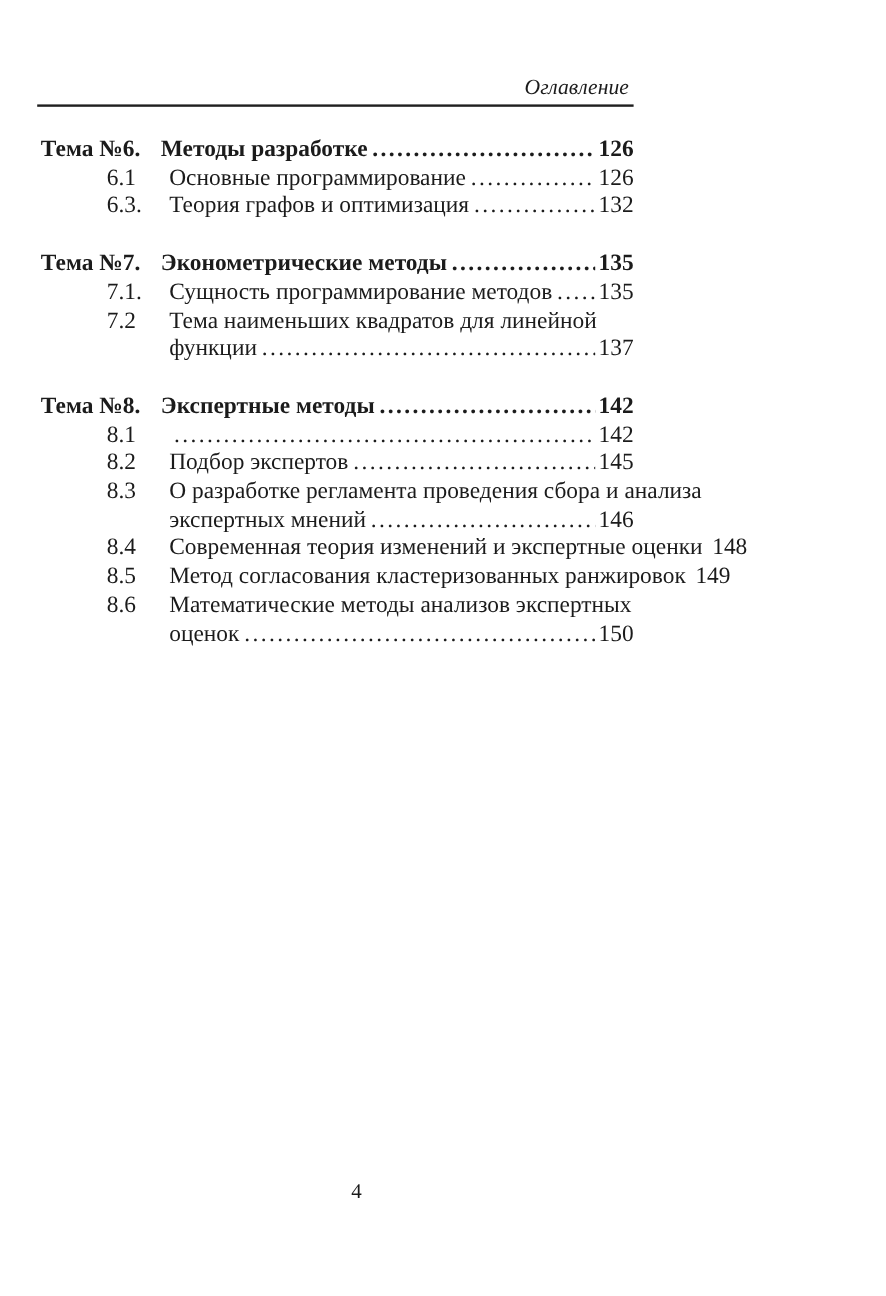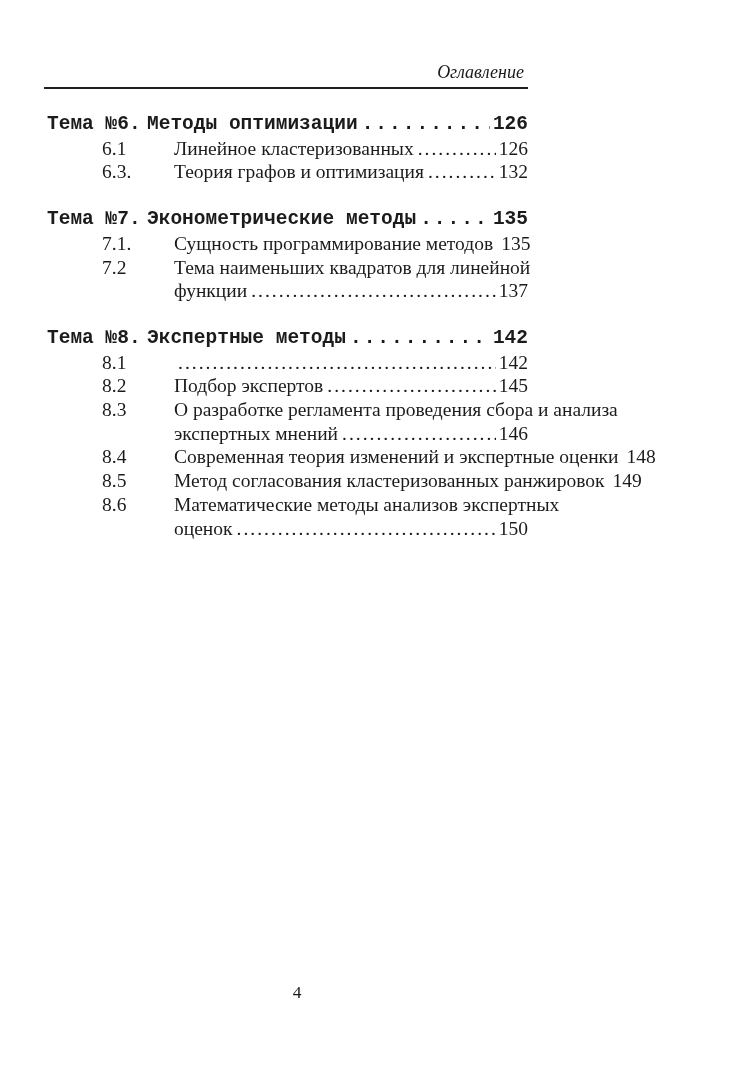--- a/index.html
+++ b/index.html
@@ -12,21 +12,21 @@
     height: 1080px;
     overflow: hidden;
     font-family: "Liberation Serif", serif;
     color: var(--text-color, #1b1b1b);
   }
   .sheet {
     position: relative;
     box-sizing: border-box;
     width: 594px;
     height: 1080px;
-    padding: 62px 66px 0 44px;
+    padding: 62px 66px 0 31px;
     background: var(--bg-color, #ffffff);
   }
   
   .running-head {
     text-align: right;
     font-style: italic;
     font-size: 18px;
     line-height: 20px;
     padding-right: 4px;
   }
@@ -39,23 +39,22 @@
   .toc {
     margin-top: 6px;
     font-size: 19.5px;
     line-height: 23.7px;
   }
   .entry { display: flex; }
   .entry.topic, .entry.list {
     font-weight: 700;
     margin-top: 24px;
     padding-left: 3px;
-    font-family: Liberation Mono, monospace;
-  }
-  .entry.sub { padding-left: 58px; gap: 20px; }
+  }
+  .entry.sub { padding-left: 58px; }
   .entry .num { flex: 0 0 52px; }
   .entry.topic .num { flex: 0 0 100px; }
   .entry .body { flex: 1 1 auto; min-width: 0; }
   .tocline {
     display: flex;
     align-items: baseline;
   }
   .title { white-space: nowrap; }
   .leader {
     flex: 1 1 auto;
@@ -92,32 +91,32 @@
   <header>
     <div class="running-head">Оглавление</div>
     <div class="head-rule"></div>
   </header>
 
   <nav class="toc" id="toc">
   <div class="entry topic">
     <span class="num">Тема №6.</span>
     <span class="body">
       <span class="tocline">
-        <span class="title">Методы оптимизации</span>
+        <span class="title">Методы разработке</span>
         <span class="leader"></span>
         <span class="pagenum">126</span>
       </span>
     </span>
   </div>
 
   <div class="entry sub">
     <span class="num">6.1</span>
     <span class="body">
       <span class="tocline">
-        <span class="title">Линейное кластеризованных</span>
+        <span class="title">Основные программирование</span>
         <span class="leader"></span>
         <span class="pagenum">126</span>
       </span>
     </span>
   </div>
 
 
   <div class="entry sub">
     <span class="num">6.3.</span>
     <span class="body">

